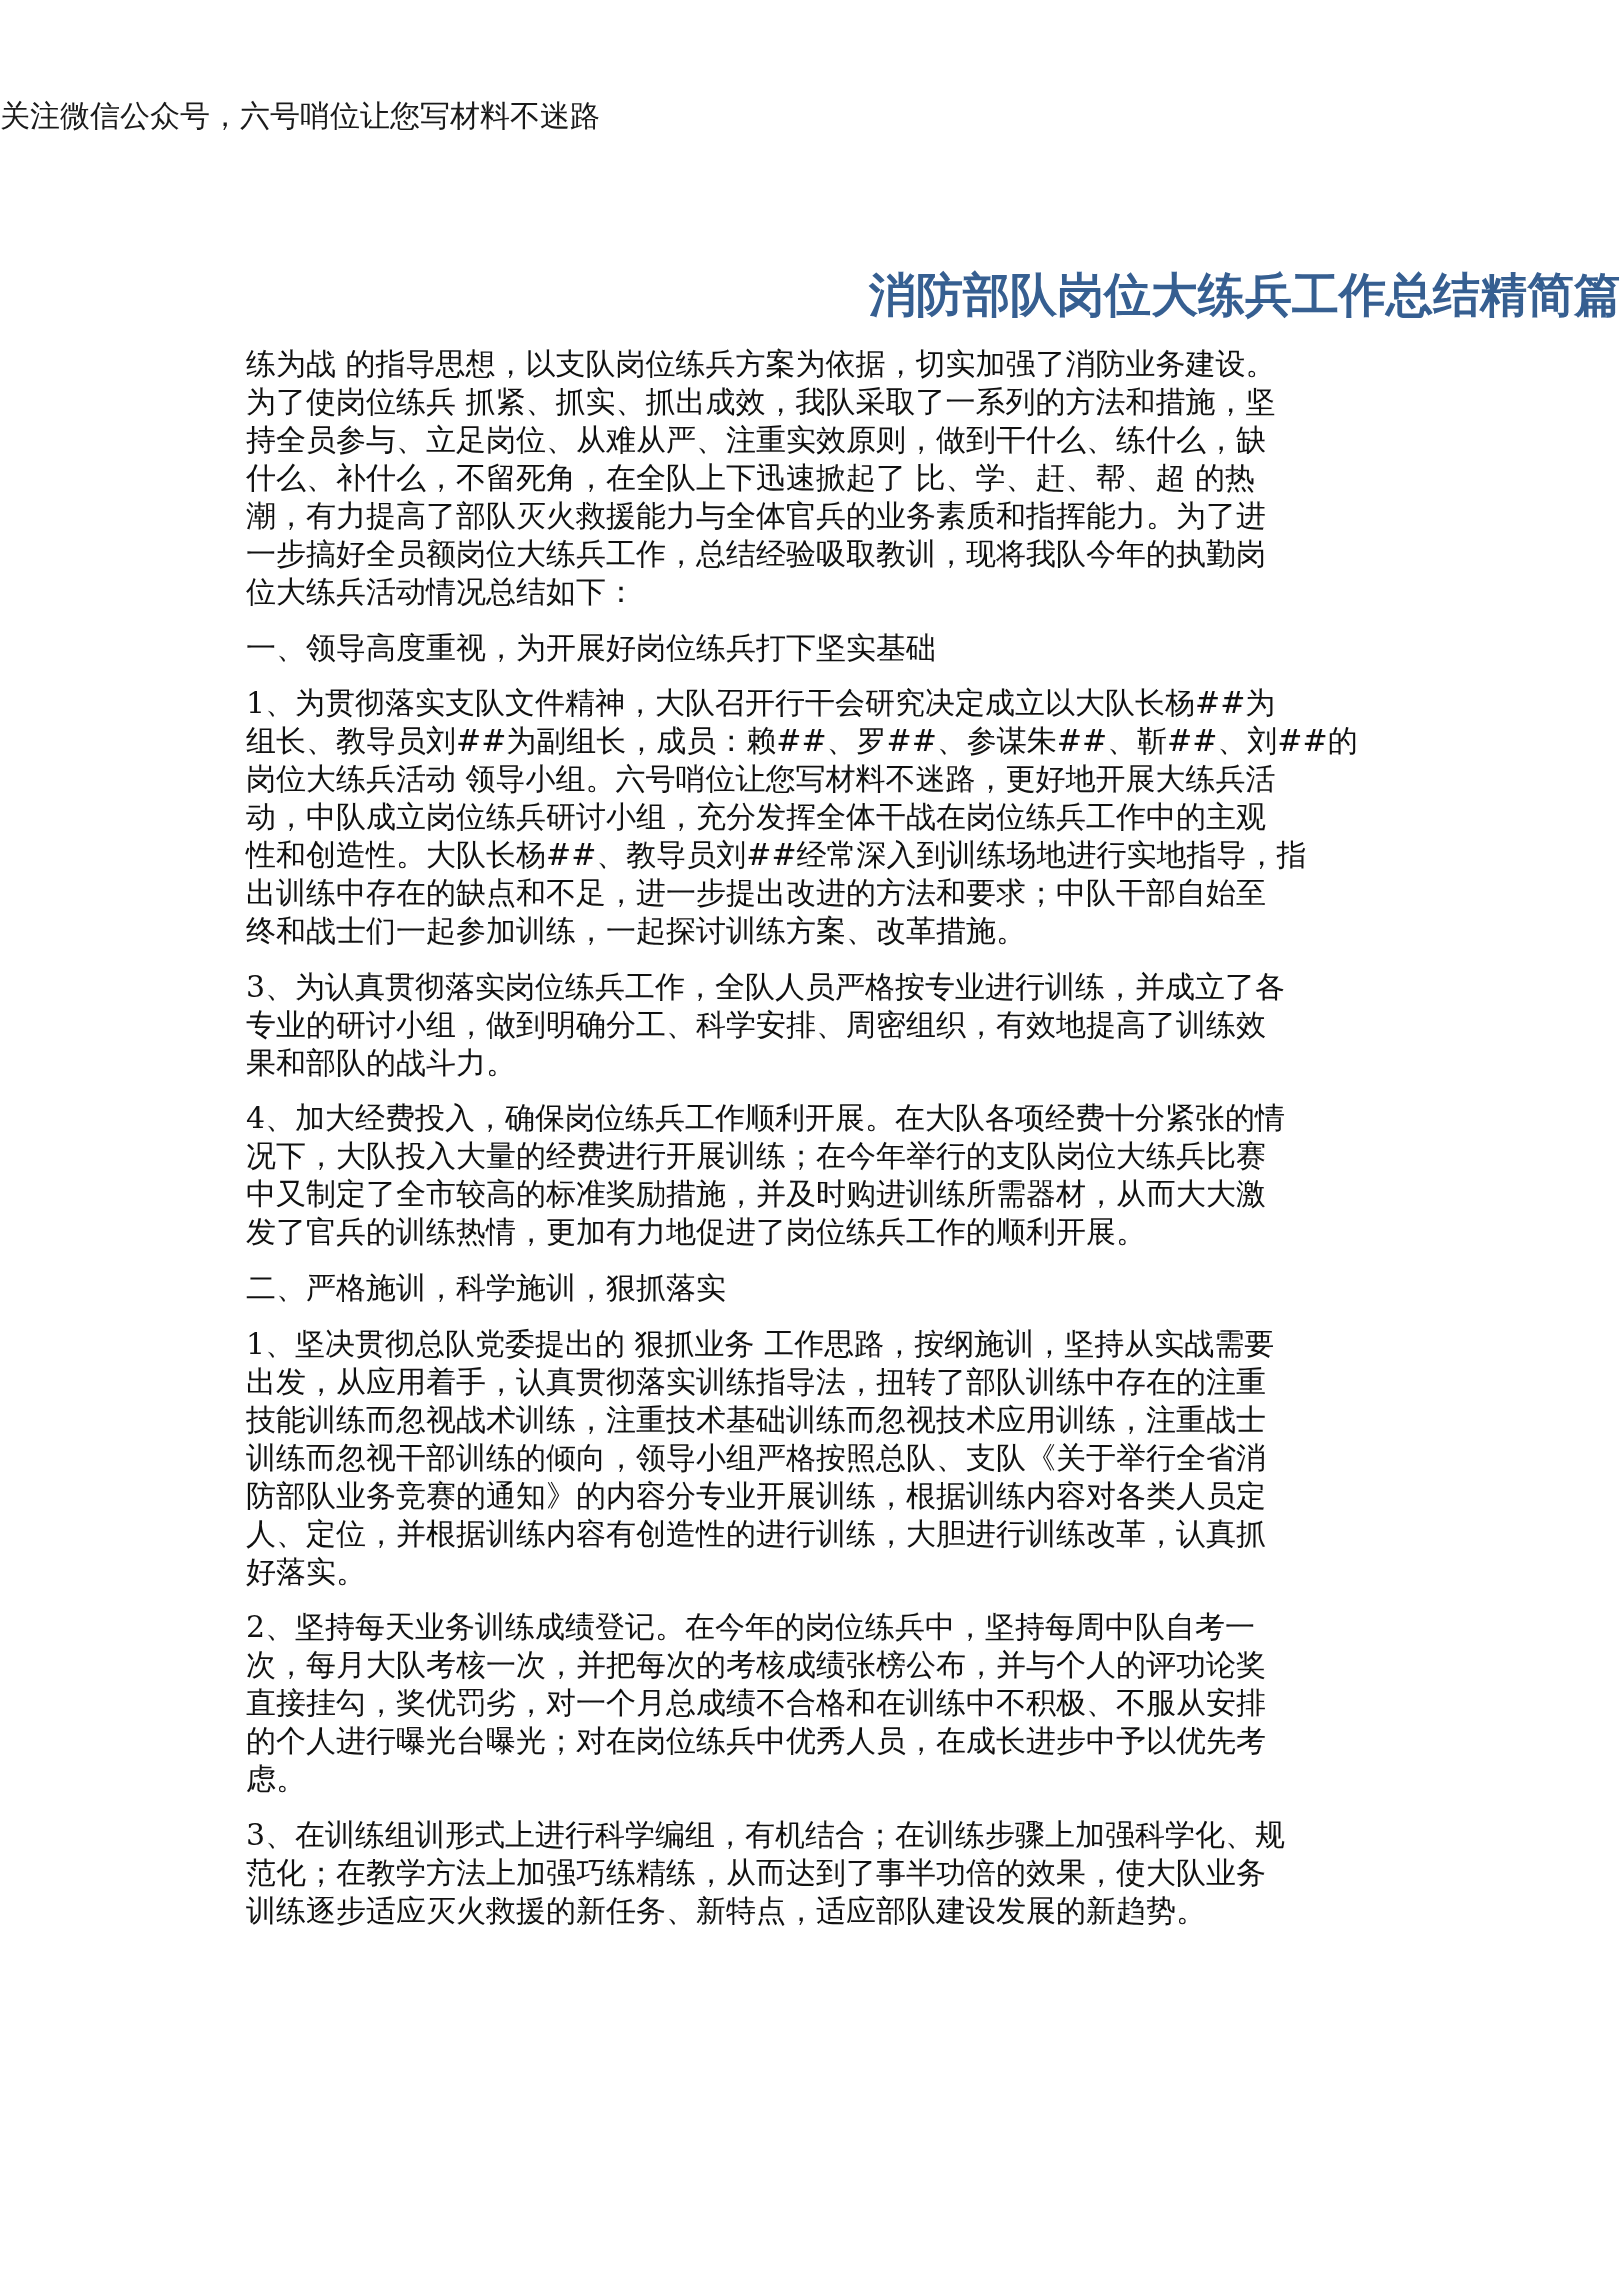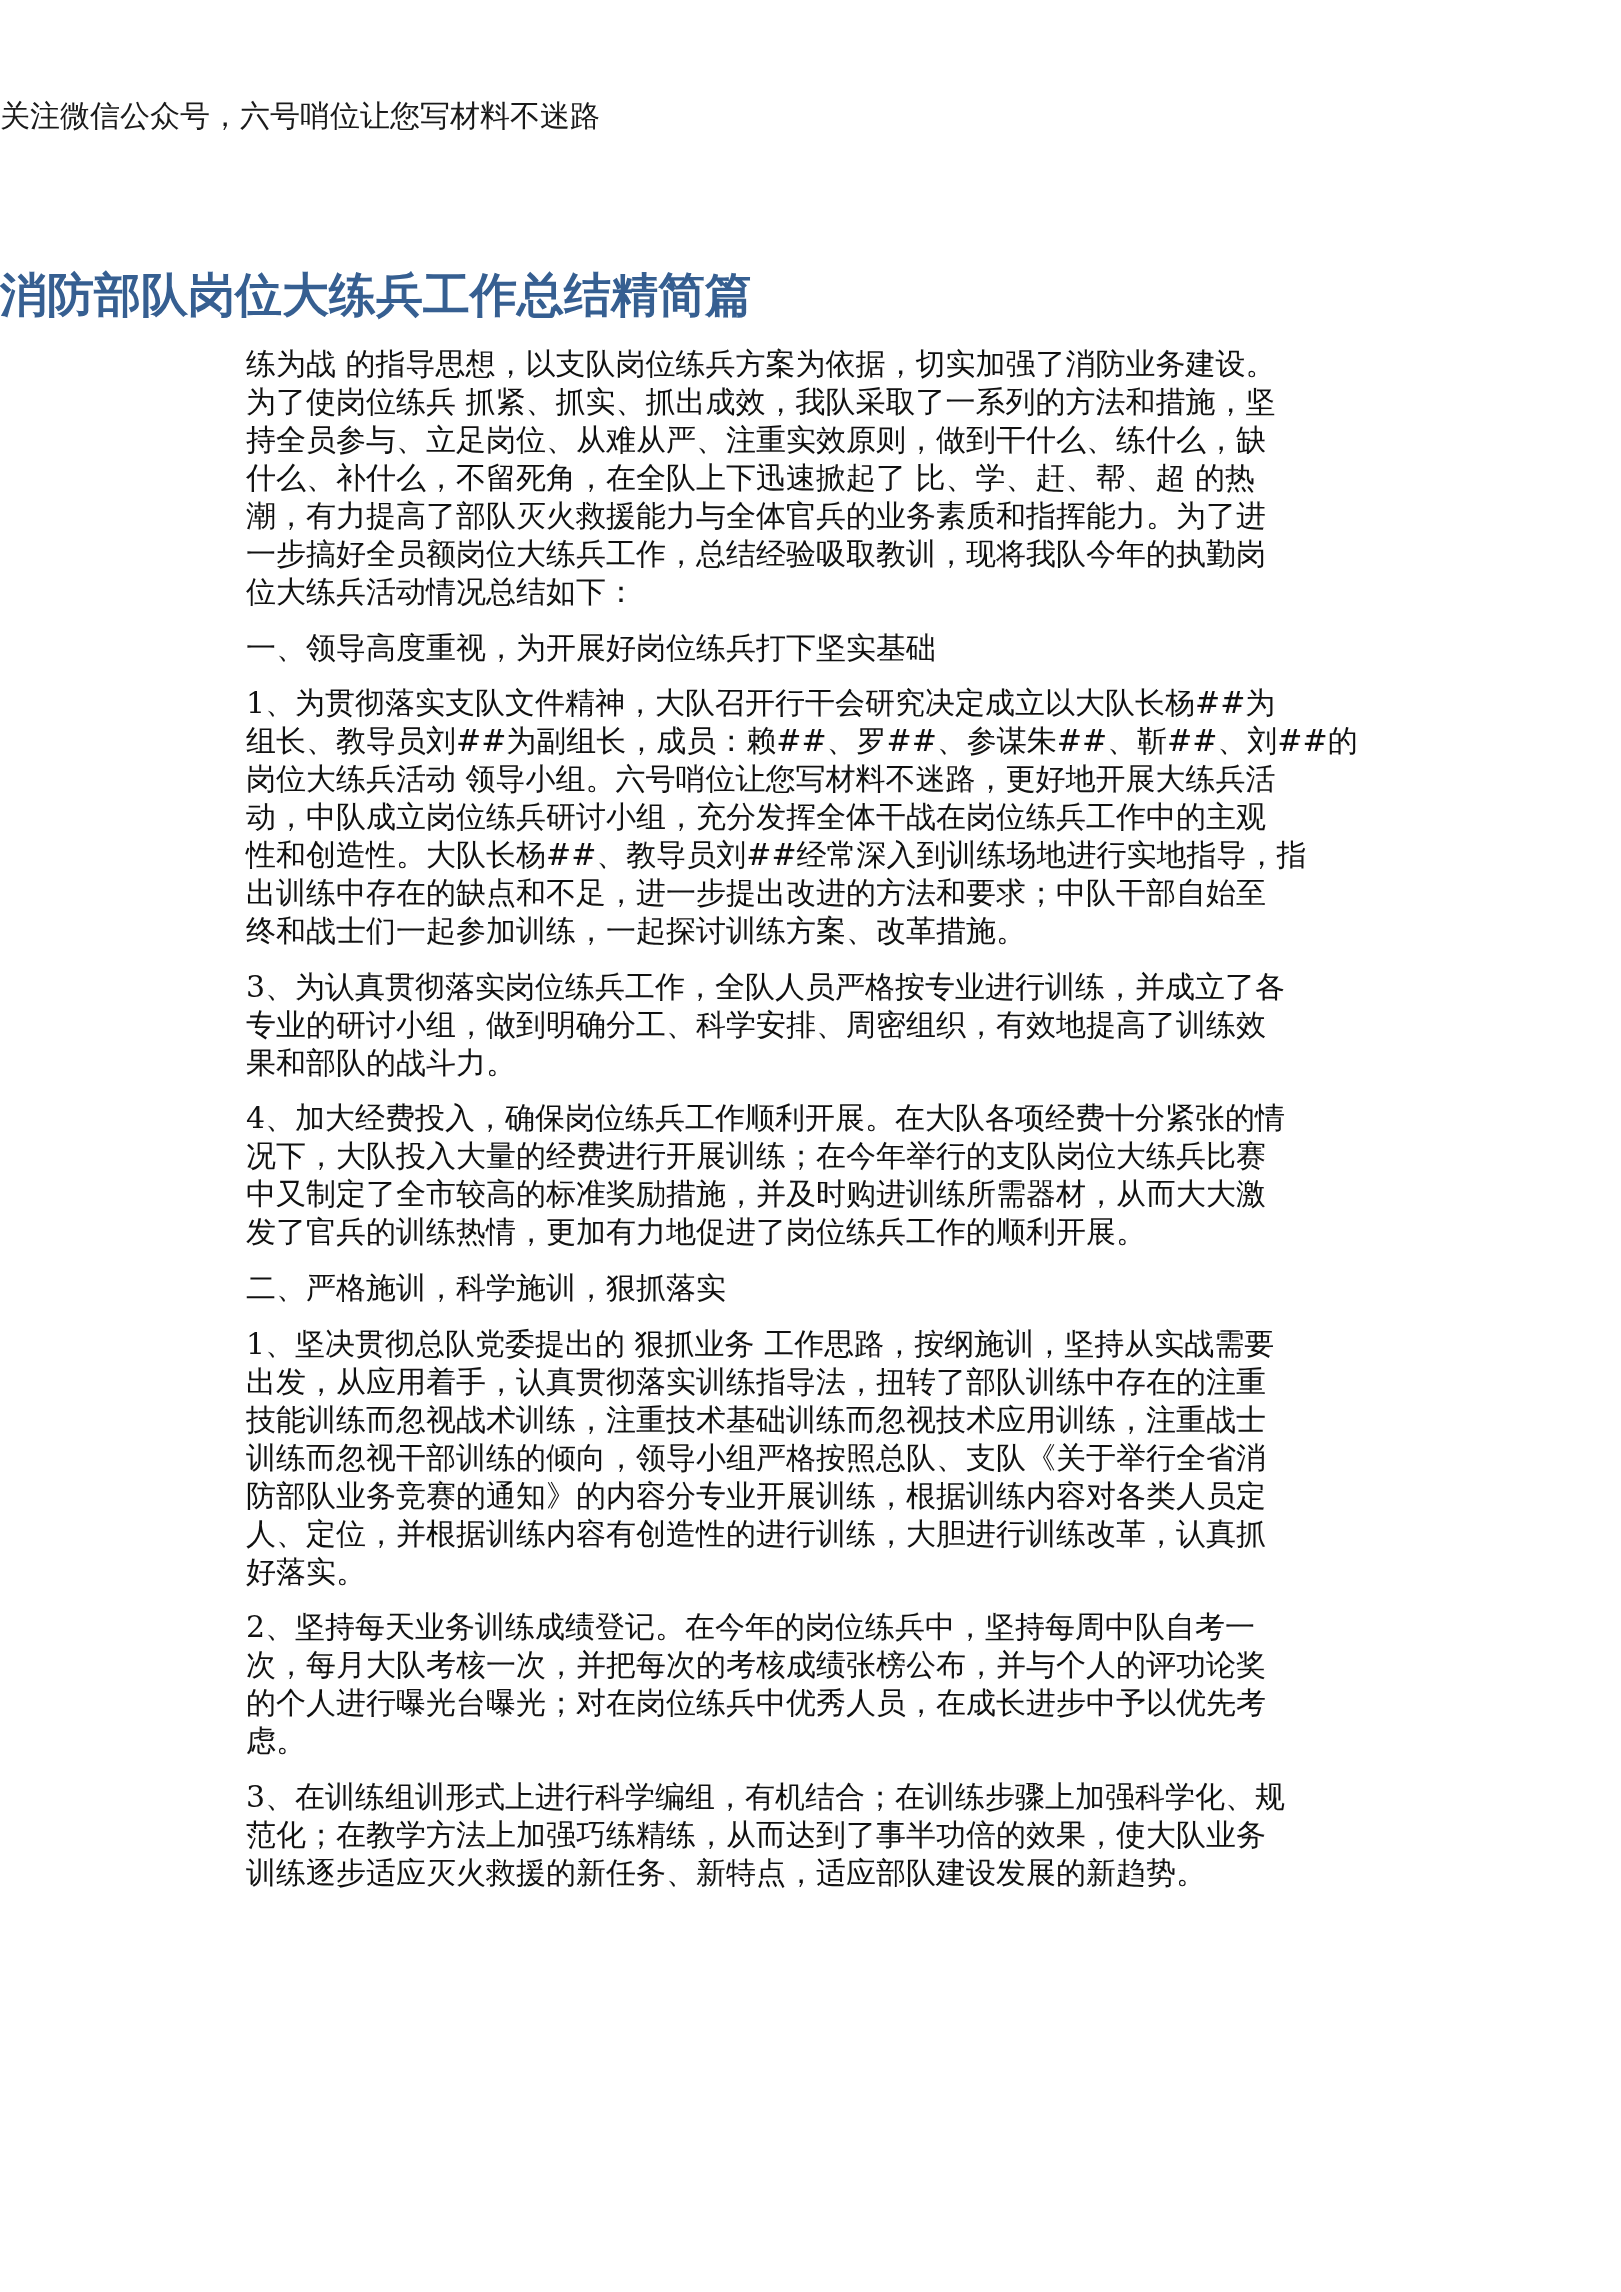--- a/index.html
+++ b/index.html
@@ -23,21 +23,21 @@
       text-align: left;
       font-size: 30px;
       line-height: 43px;
       color: #1a1a1a;
     }
     .doc-title {
       position: absolute;
       top: 263px;
       left: 0;
       width: 1621px;
-      text-align: left;
+      text-align: right;
       font-size: 47px;
       line-height: 63px;
       font-weight: bold;
       font-family: "DejaVu Sans", "Liberation Sans", sans-serif;
       color: #365f91;
       margin: 0;
     }
     .body-text {
       position: absolute;
       top: 345px;
@@ -116,20 +116,21 @@
     <span class="line">技能训练而忽视战术训练，注重技术基础训练而忽视技术应用训练，注重战士</span>
     <span class="line">训练而忽视干部训练的倾向，领导小组严格按照总队、支队《关于举行全省消</span>
     <span class="line">防部队业务竞赛的通知》的内容分专业开展训练，根据训练内容对各类人员定</span>
     <span class="line">人、定位，并根据训练内容有创造性的进行训练，大胆进行训练改革，认真抓</span>
     <span class="line">好落实。</span>
   </p>
 
   <p class="para">
     <span class="line">2、坚持每天业务训练成绩登记。在今年的岗位练兵中，坚持每周中队自考一</span>
     <span class="line">次，每月大队考核一次，并把每次的考核成绩张榜公布，并与个人的评功论奖</span>
+    <span class="line">直接挂勾，奖优罚劣，对一个月总成绩不合格和在训练中不积极、不服从安排</span>
     <span class="line">的个人进行曝光台曝光；对在岗位练兵中优秀人员，在成长进步中予以优先考</span>
     <span class="line">虑。</span>
   </p>
 
   <p class="para">
     <span class="line">3、在训练组训形式上进行科学编组，有机结合；在训练步骤上加强科学化、规</span>
     <span class="line">范化；在教学方法上加强巧练精练，从而达到了事半功倍的效果，使大队业务</span>
     <span class="line">训练逐步适应灭火救援的新任务、新特点，适应部队建设发展的新趋势。</span>
   </p>
 

